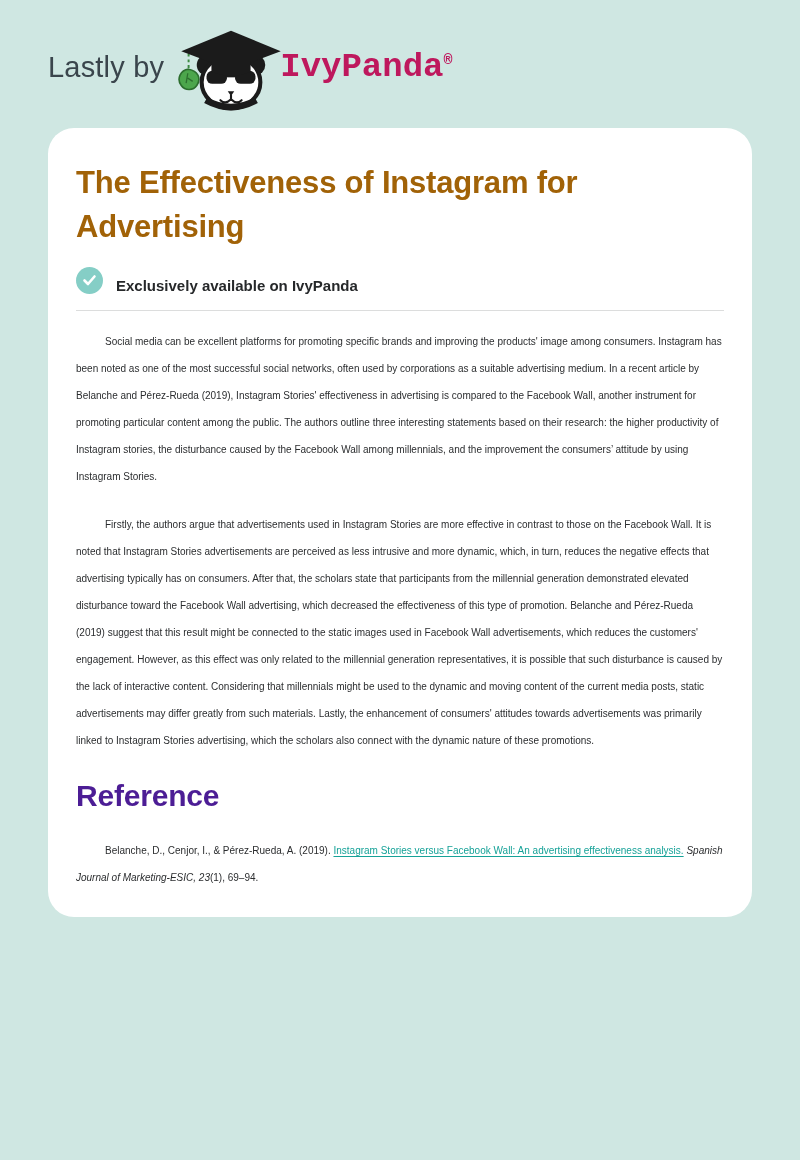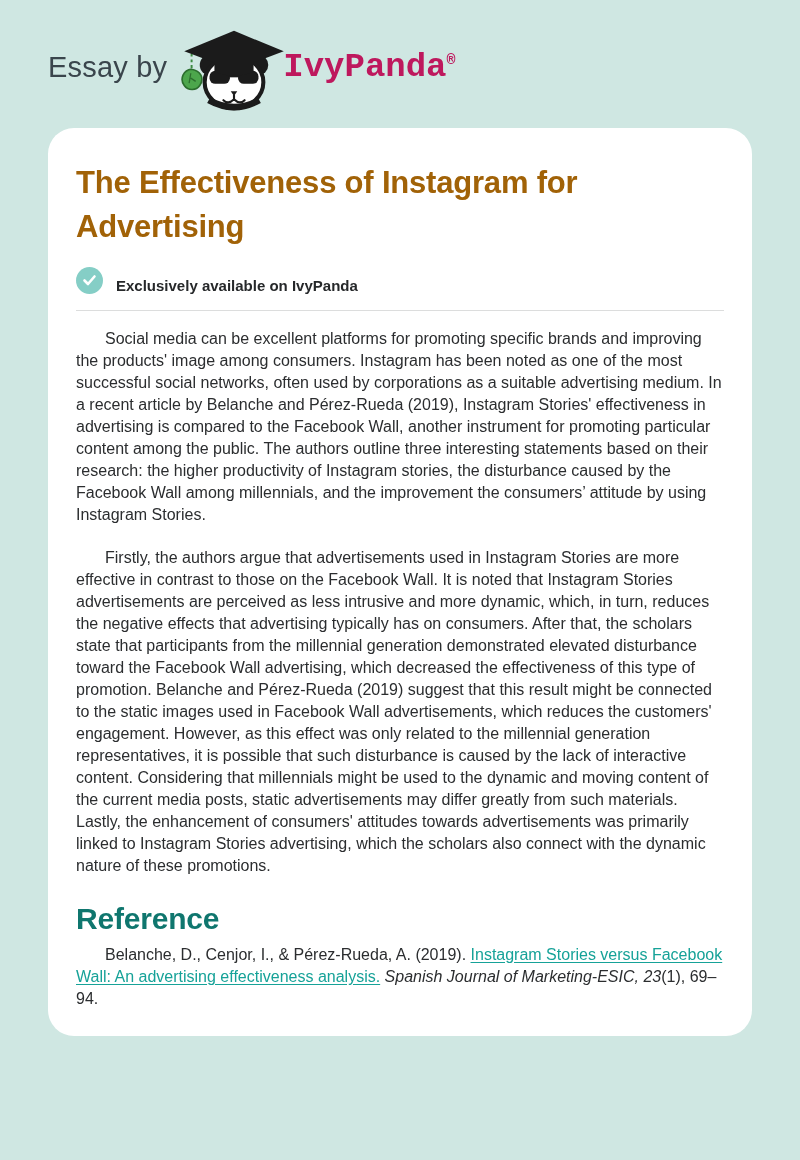--- a/index.html
+++ b/index.html
@@ -77,46 +77,46 @@
     font-size: 15px;
     font-weight: 700;
     color: #26282a;
   }
   .divider {
     border: none;
     border-top: 1px solid #dcdddd;
     margin: 0 0 17px;
   }
   .essay-body p, .citation {
-    font-size: 16px;
-    line-height: 22px;
+    font-size: 10px;
+    line-height: 27px;
     color: #2b2d2f;
     text-indent: 29px;
     margin: 0 0 21px;
   }
   .ref-heading {
     font-size: 30px;
     font-weight: 700;
-    color: #0f766e;
-    margin: 25px 0 8px;
+    color: #4c1d95;
+    margin: 25px 0 24px;
     letter-spacing: -0.2px;
   }
   .citation { margin: 0; }
   .citation a {
     color: #16a298;
     text-decoration: underline;
     text-underline-offset: 2px;
   }
   .citation .journal { font-style: italic; }
 </style>
 </head>
 <body>
 
 <div class="header">
-  <span class="essay-by">Essay by</span>
+  <span class="essay-by">Lastly by</span>
   <span class="logo">
     <svg viewBox="0 0 130 100" width="106" height="84" aria-hidden="true">
 
       <line x1="13" y1="30" x2="13" y2="52" stroke="#3c8a41" stroke-width="2.4" stroke-dasharray="3.5 3.5"></line>
       <path d="M13 49 c-10 1 -15 12 -9 20 c5 7 15 6 19 0 c6 -9 1 -18 -10 -20 z" fill="#4ca64c" stroke="#2c6e2e" stroke-width="2"></path>
       <path d="M12 54 l-2 12 M12 60 l6 4" stroke="#2c6e2e" stroke-width="1.6" fill="none"></path>
 
       <circle cx="36" cy="44" r="13" fill="#1b1b1b"></circle>
       <circle cx="94" cy="44" r="13" fill="#1b1b1b"></circle>
 

